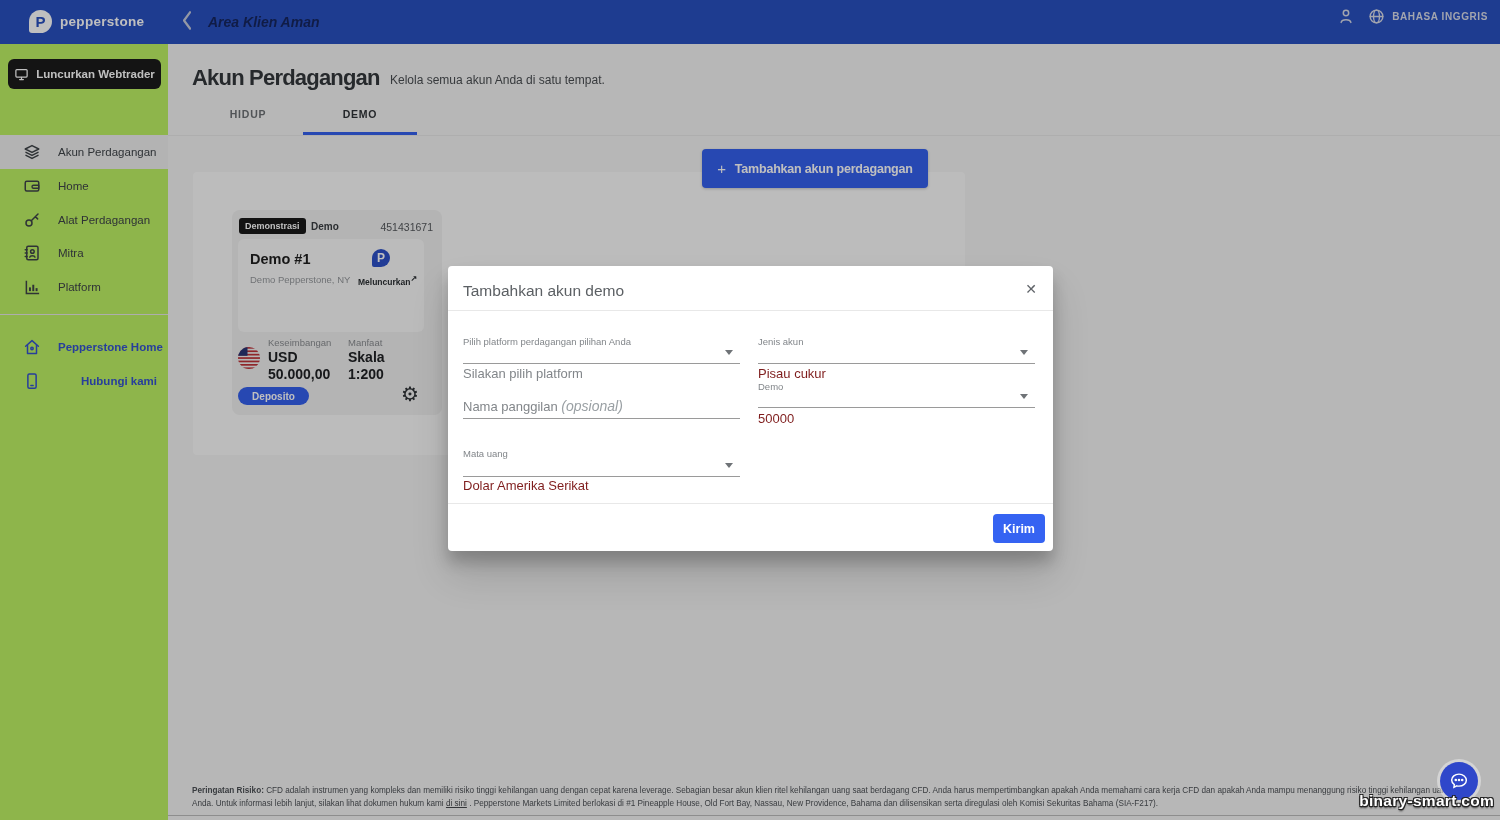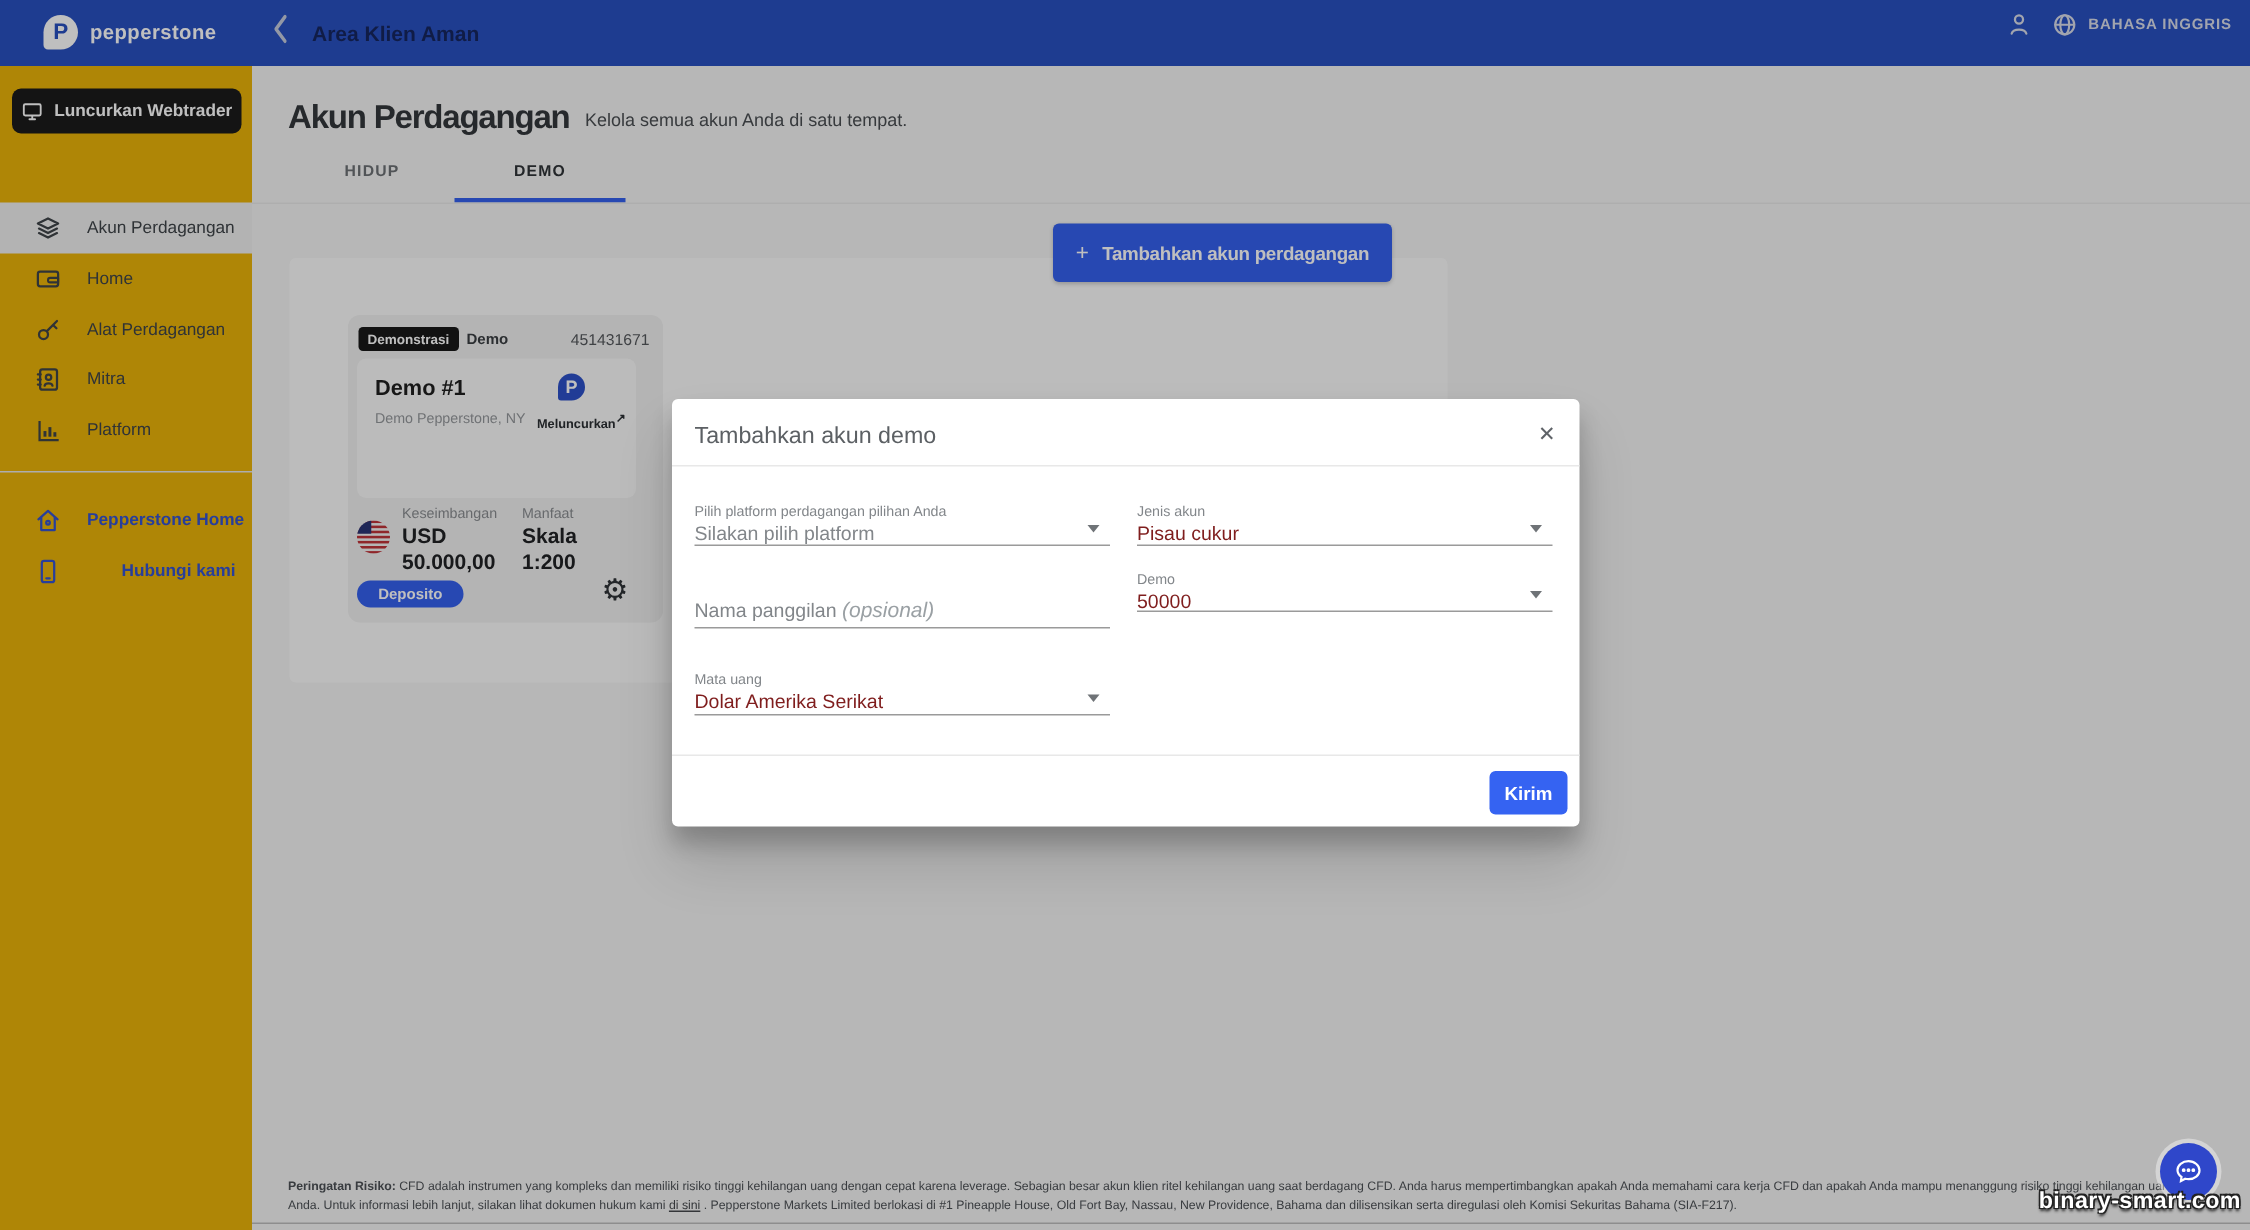--- a/index.html
+++ b/index.html
@@ -4,29 +4,29 @@
 <style>
 * { margin:0; padding:0; box-sizing:border-box; }
 html,body { width:1500px; height:820px; overflow:hidden; }
 body { font-family:"Liberation Sans", sans-serif; position:relative; background:#f4f4f4; }
 
 
 .header { position:absolute; top:0; left:0; right:0; height:44px; background:#2950c1; }
 .brand { position:absolute; left:29px; top:10px; display:flex; align-items:center; gap:8px; }
 .logo-glyph { width:23px; height:23px; background:#fff; border-radius:50% 50% 50% 3px; display:flex; align-items:center; justify-content:center; color:#2950c1; font-weight:bold; font-size:15px; }
 .brand-name { color:#fff; font-size:13.5px; font-weight:bold; letter-spacing:.3px; }
-.back { position:absolute; left:181px; top:0; height:44px; display:flex; align-items:center; gap:16px; }
+.back { position:absolute; left:181px; top:0; height:44px; display:flex; align-items:center; gap:16px;font-style:italic; }
 .back-chev { color:#cdd3e6; font-size:15px; font-weight:bold; transform:scaleY(1.35); }
 .back-label { color:#16265e; font-size:14px; font-weight:bold; }
 .header-right { position:absolute; right:12px; top:0; height:32px; display:flex; align-items:center; gap:13px; color:#d9dce9; }
 .lang-wrap { display:flex; align-items:center; gap:7px; }
 .lang { font-size:10px; font-weight:bold; letter-spacing:.6px; color:#d9dce9; }
 
 
-.sidebar { position:absolute; top:44px; left:0; width:168px; bottom:0; background:#eab308; }
+.sidebar { position:absolute; top:44px; left:0; width:168px; bottom:0; background:#bef264; }
 .webtrader-btn { position:absolute; left:8px; top:15px; width:153px; height:30px; background:#1b1b1b; border-radius:6px; color:#fff; display:flex; align-items:center; justify-content:center; gap:7px; font-size:11.5px; font-weight:bold; }
 .side-item { position:absolute; left:0; width:168px; height:34px; display:flex; align-items:center; }
 .side-item .icn { position:absolute; left:23px; width:18px; height:18px; }
 .side-item .lbl { position:absolute; left:58px; font-size:11.5px; white-space:nowrap; }
 .si-normal { color:#3f4449; }
 .si-blue { color:#3553cf; }
 .si-selected { background:#efefef; }
 .side-divider { position:absolute; left:0; width:168px; top:270px; border-top:1px solid #e7e7e7; }
 
 
@@ -65,21 +65,21 @@
 
 
 .overlay { position:absolute; inset:0; background:rgba(0,0,0,0.25); z-index:40; }
 .modal { position:absolute; left:448px; top:266px; width:605px; height:285px; background:#fff; border-radius:4px; z-index:50; box-shadow:0 11px 15px rgba(0,0,0,.2), 0 24px 38px rgba(0,0,0,.14); }
 .modal-title { position:absolute; left:15px; top:16px; font-size:15.5px; color:#5c6064; }
 .modal-close { position:absolute; right:16px; top:15px; font-size:14px; color:#5f6368; }
 .modal-hdivider { position:absolute; left:0; right:0; top:44px; border-top:1px solid #e8e8e8; }
 .modal-fdivider { position:absolute; left:0; right:0; top:237px; border-top:1px solid #e8e8e8; }
 .field { position:absolute; width:277px; }
 .f-label { font-size:9.5px; color:#82868a; display:block; }
-.f-value { font-size:13px; margin-top:2px; display:block; line-height:13px; }
+.f-value { font-size:13px; margin-top:20px; display:block; line-height:13px; }
 .f-grey { color:#82868a; }
 .f-dark { color:#7f1d1d; }
 .f-line { position:absolute; left:0; right:0; bottom:0; border-bottom:1px solid #9a9a9a; }
 .f-arrow { position:absolute; right:7px; bottom:9px; width:0; height:0; border-left:4.5px solid transparent; border-right:4.5px solid transparent; border-top:5.5px solid #6f7377; }
 .fld-platform { left:15px; top:70px; height:28px; }
 .fld-type { left:310px; top:70px; height:28px; }
 .fld-demo { left:310px; top:115px; height:27px; }
 .fld-nick { left:15px; top:134px; height:19px; }
 .fld-cur { left:15px; top:182px; height:29px; }
 .nick-opt { font-style:italic; font-size:14px; color:#9aa0a4; }

